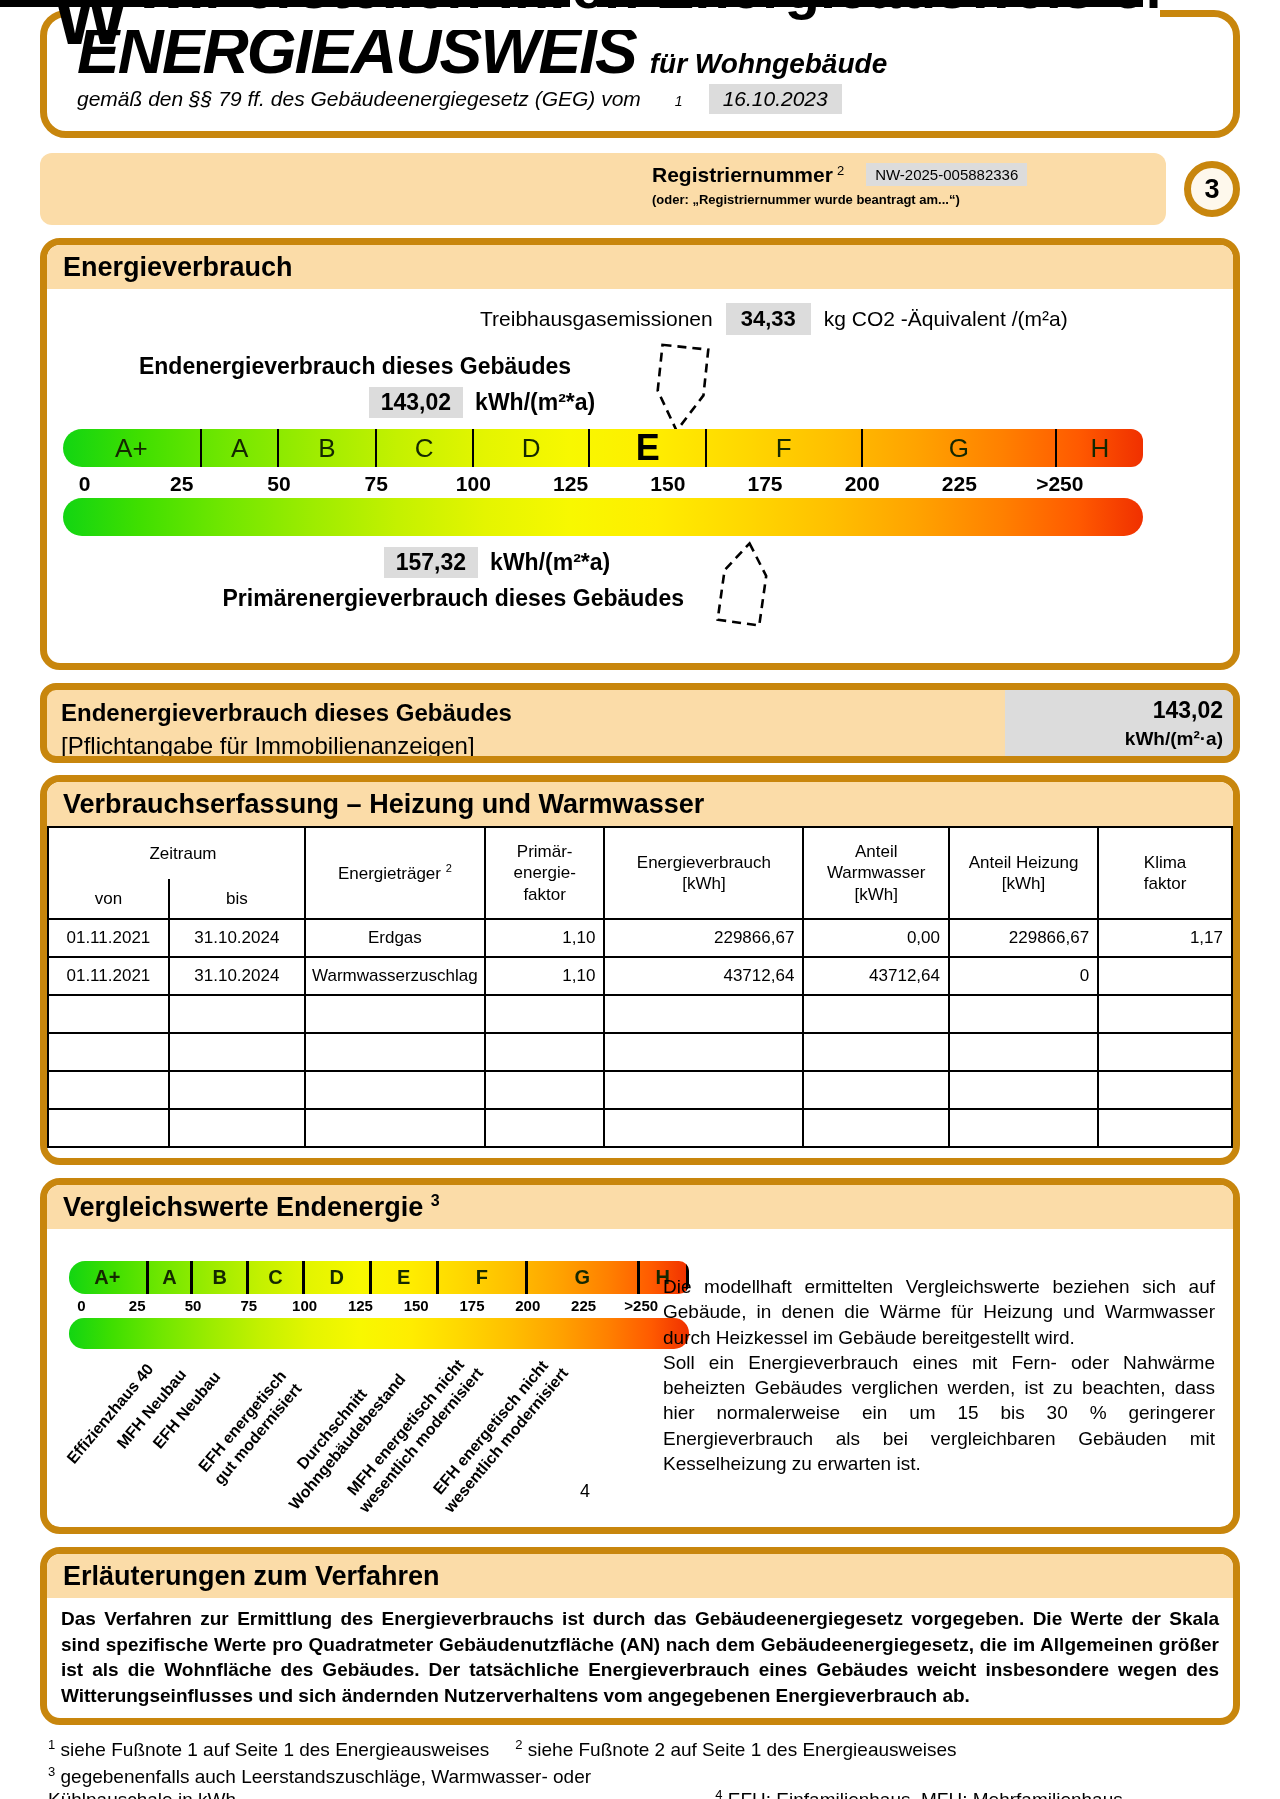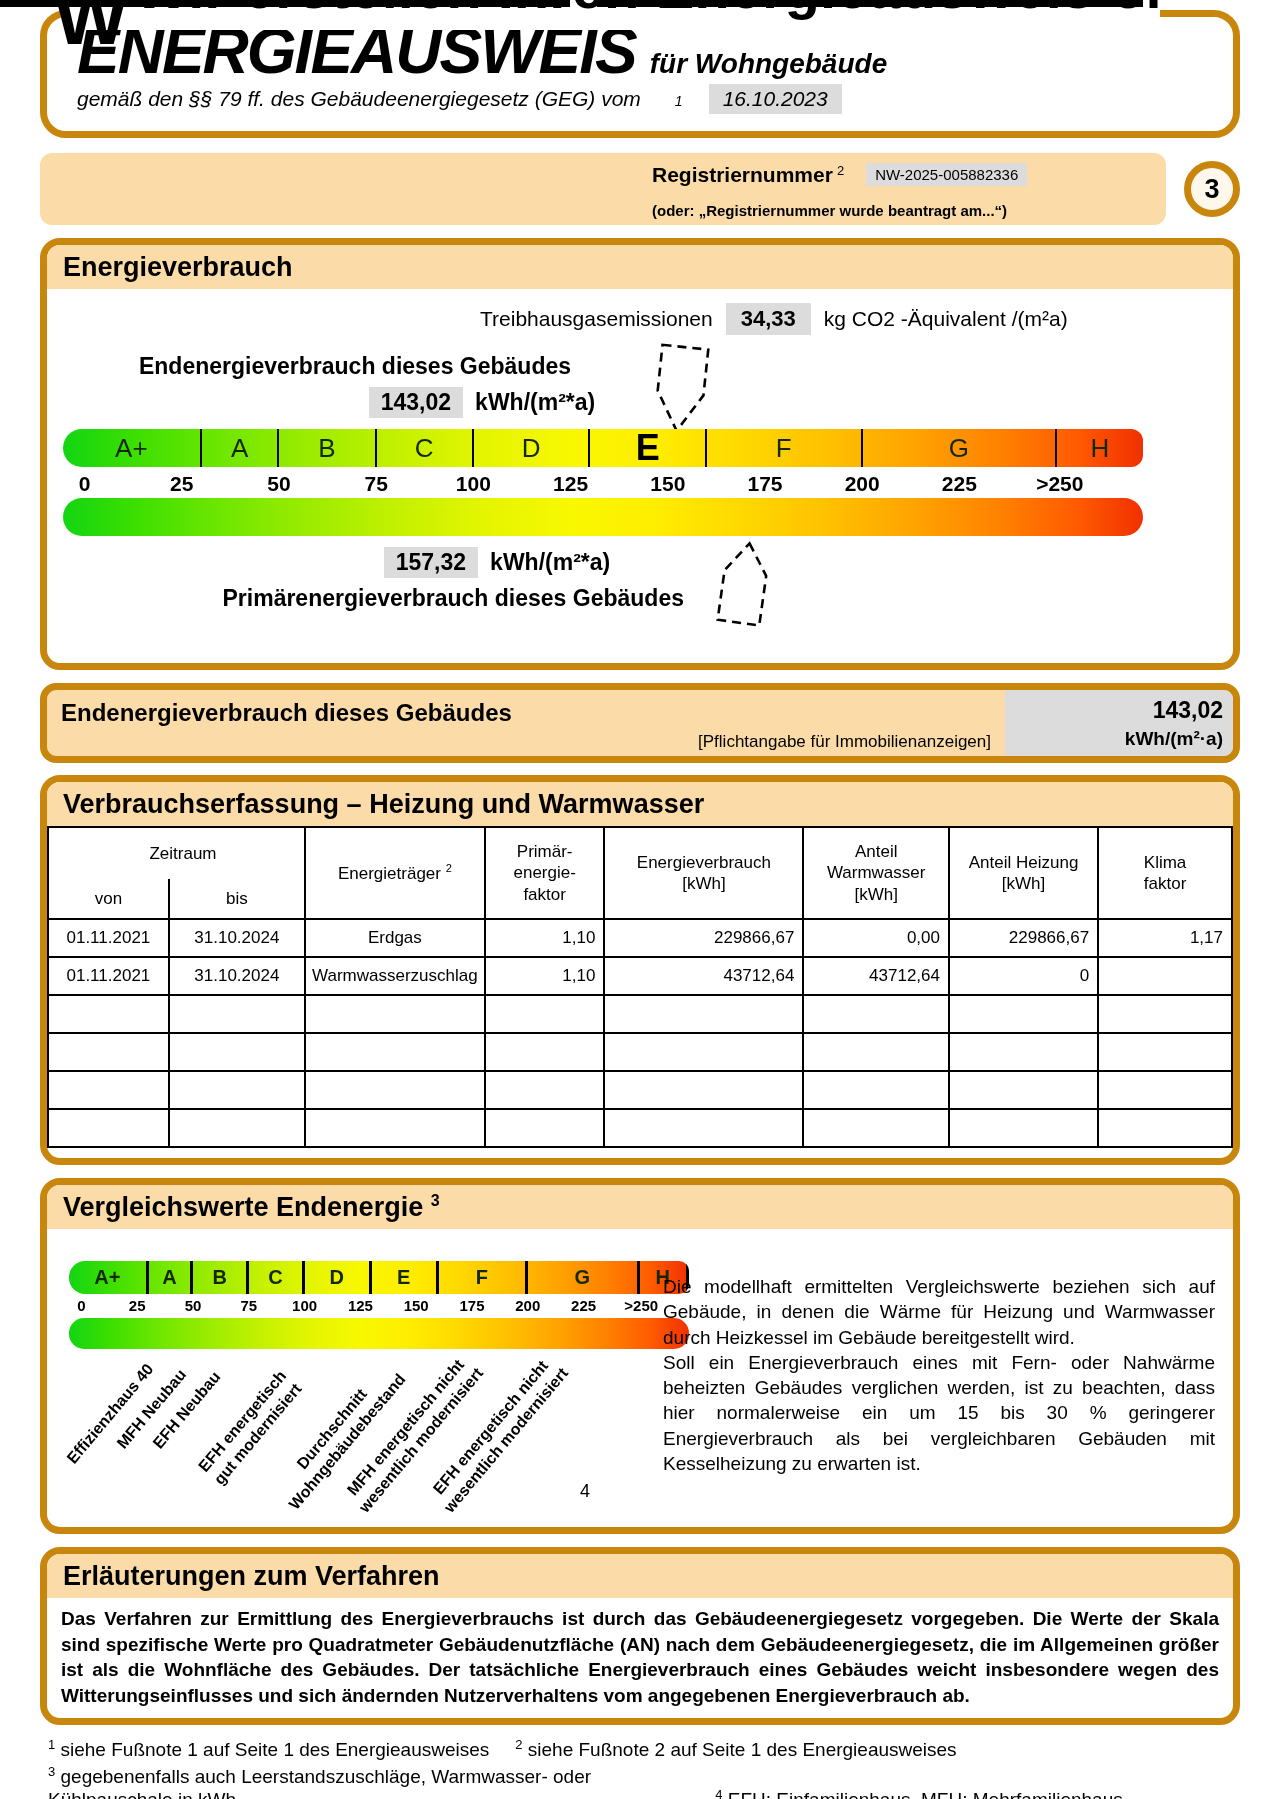--- a/index.html
+++ b/index.html
@@ -32,21 +32,21 @@
 
   
   .bar-row{display:flex;margin:15px 40px 0;height:72px;}
   .bar-main{flex:1;position:relative;background:var(--peach);border-radius:12px;margin-right:18px;}
   .bar-title{position:absolute;left:16px;top:22px;font-size:25px;font-weight:bold;}
   .bar-right{position:absolute;left:612px;top:10px;width:378px;}
   .reg-row{display:flex;align-items:flex-start;}
   .reg-label{font-size:21px;font-weight:bold;}
   .reg-row sup{font-size:13px;margin-left:4px;}
   .reg-num{font-size:15px;padding:3px 9px;margin-left:22px;}
-  .reg-alt{font-size:15px;font-weight:bold;margin-top:15px;}
+  .reg-alt{font-size:13px;font-weight:bold;margin-top:5px;}
   .page-circle{width:56px;height:56px;margin-top:8px;border:7px solid var(--accent);border-radius:50%;background:#FEF8EC;display:flex;align-items:center;justify-content:center;font-size:27px;font-weight:bold;}
 
   .ptitle{background:var(--peach);font-size:27px;font-weight:bold;padding:7px 16px;height:44px;}
   .ptitle sup{font-size:16px;}
 
   
   .energy-box{margin-top:13px;height:432px;}
   .energy-content{position:relative;height:424px;}
   .thg-row{position:absolute;left:433px;top:14px;display:flex;align-items:center;gap:13px;font-size:21px;}
   .thg-val{font-size:22px;font-weight:bold;padding:3px 15px;}
@@ -78,21 +78,21 @@
   .scale-nums span{position:absolute;top:5px;transform:translateX(-50%);font-weight:bold;white-space:nowrap;}
   .scale-small .scale-nums span{top:3px;}
   .scale-bar{background-image:var(--grad);}
   .scale-big .scale-bar{height:38px;border-radius:19px;}
   .scale-small .scale-bar{height:31px;border-radius:15px;margin-top:1px;}
 
   
   .banner{margin-top:13px;height:80px;border-radius:16px;background:var(--peach);display:flex;}
   .banner-left{flex:1;padding:9px 14px;}
   .banner-title{font-size:24px;font-weight:bold;}
-  .banner-sub{font-size:17px;margin-top:5px;text-align:right;}
+  .banner-sub{font-size:24px;margin-top:5px;}
   .banner-val{width:228px;background:var(--gbox);display:flex;flex-direction:column;justify-content:center;align-items:flex-end;padding-right:10px;}
   .banner-val .v{font-size:23px;font-weight:bold;}
   .banner-val .u{font-size:19px;font-weight:bold;margin-top:4px;}
 
   
   .table-box{margin-top:12px;height:390px;}
   table{border-collapse:collapse;width:100%;table-layout:fixed;}
   th,td{border:2px solid #000;font-size:17px;padding:0 6px;overflow:hidden;}
   th{font-weight:normal;text-align:center;vertical-align:middle;line-height:1.25;}
   .pre{white-space:pre-line;}

